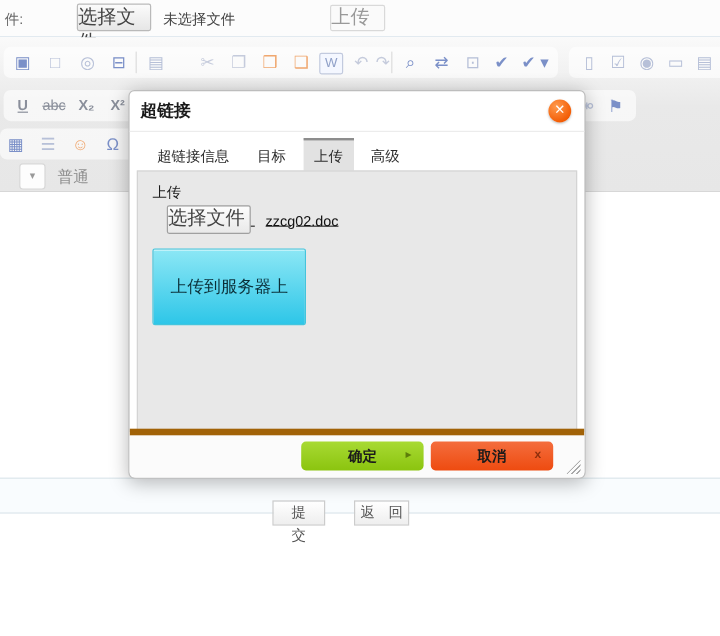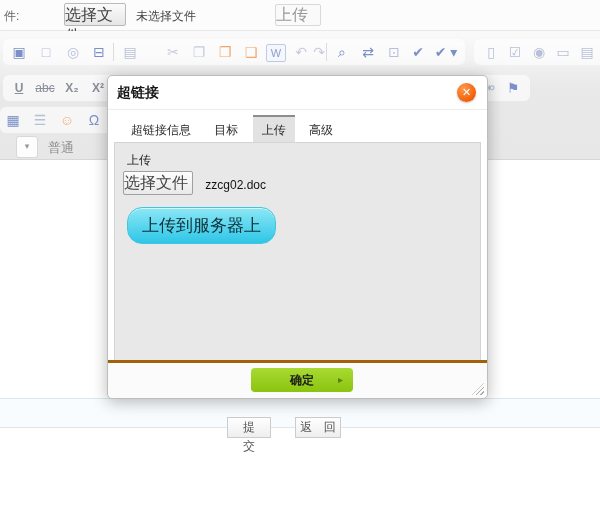--- a/index.html
+++ b/index.html
@@ -59,28 +59,28 @@
   .dlg-titlesep{position:absolute;left:0;top:33px;width:100%;height:1px;background:#ececec;}
   .dlg-tabs{position:absolute;left:14px;top:39px;height:26px;}
   .dlg-tab{display:inline-block;padding:5px 9px 6px 9px;margin-right:2px;font-size:12px;
            color:#2b2b2b;border-top:2px solid transparent;cursor:pointer;vertical-align:top;}
   .dlg-tab.active{background:#e2e2e2;border-top:2px solid #8d8d8d;}
   .dlg-panel{position:absolute;left:6px;top:66px;width:365px;height:219px;background:#e8e8e8;
              border:1px solid #d4d4d4;}
   .fld-label{position:absolute;left:12px;top:9px;color:#1a1a1a;}
   .choose-dlg{position:static;display:inline-block;width:70px;height:24px;line-height:22px;
               background:linear-gradient(#fdfdfd,#e9e9e9);border:1px solid #a0a0a0;}
-  .file-row{position:absolute;left:8px;top:28px;}
+  .file-row{position:absolute;left:24px;top:28px;text-decoration:underline;}
   .file-name{margin-left:9px;color:#111;vertical-align:middle;}
-  .upload-server{position:absolute;left:12px;top:64px;padding:6px 14px;border-radius:15px;
+  .upload-server{position:absolute;left:12px;top:64px;padding:22px 14px;border-radius:2px;
                  border:1px solid #43c5dd;background:linear-gradient(#8ce7f5,#2ec6e8);
-                 color:#0b2f38;font-size:17px;box-shadow:inset 0 1px 0 rgba(255,255,255,.6);
+                 color:#0b2f38;font-size:14px;box-shadow:inset 0 1px 0 rgba(255,255,255,.6);
                  cursor:pointer;display:inline-block;}
   .dlg-footer{position:absolute;left:0;bottom:0;width:100%;height:35px;background:#fbfbfb;
-              border-top:3px solid #a16207;border-radius:0 0 5px 5px;}
+              border-top:6px solid #a16207;border-radius:0 0 5px 5px;}
   .dlg-btn{position:absolute;top:5px;width:102px;height:24px;line-height:24px;border-radius:4px;
            text-align:center;font-weight:bold;color:#1b1b1b;font-size:12px;cursor:pointer;}
   .ok-btn{left:143px;background:linear-gradient(#a8da33,#8bc40f);}
   .cancel-btn{left:251px;background:linear-gradient(#f46d3d,#ee4b10);}
   .btn-glyph{position:absolute;right:10px;top:0;font-size:10px;font-weight:bold;}
   .ok-glyph{color:#5d7d0a;} .cancel-glyph{color:#8f2f0c;}
   .resize-grip{position:absolute;right:3px;bottom:3px;width:12px;height:12px;cursor:nwse-resize;
                background:repeating-linear-gradient(135deg,transparent 0 2px,#a9a9a9 2px 3px);
                clip-path:polygon(100% 0,100% 100%,0 100%);}
 </style>
@@ -181,17 +181,21 @@
         <span class="file-name">zzcg02.doc</span>
       </div>
       <span class="upload-server">上传到服务器上</span>
     </div>
 
     <div class="dlg-footer">
       <span class="dlg-btn ok-btn">
         <span>确定</span>
         <span class="btn-glyph ok-glyph">▸</span>
       </span>
+      <span class="dlg-btn cancel-btn">
+        <span>取消</span>
+        <span class="btn-glyph cancel-glyph">x</span>
+      </span>
       <span class="resize-grip"></span>
     </div>
   </div>
 
 </div>
 
 </body></html>

